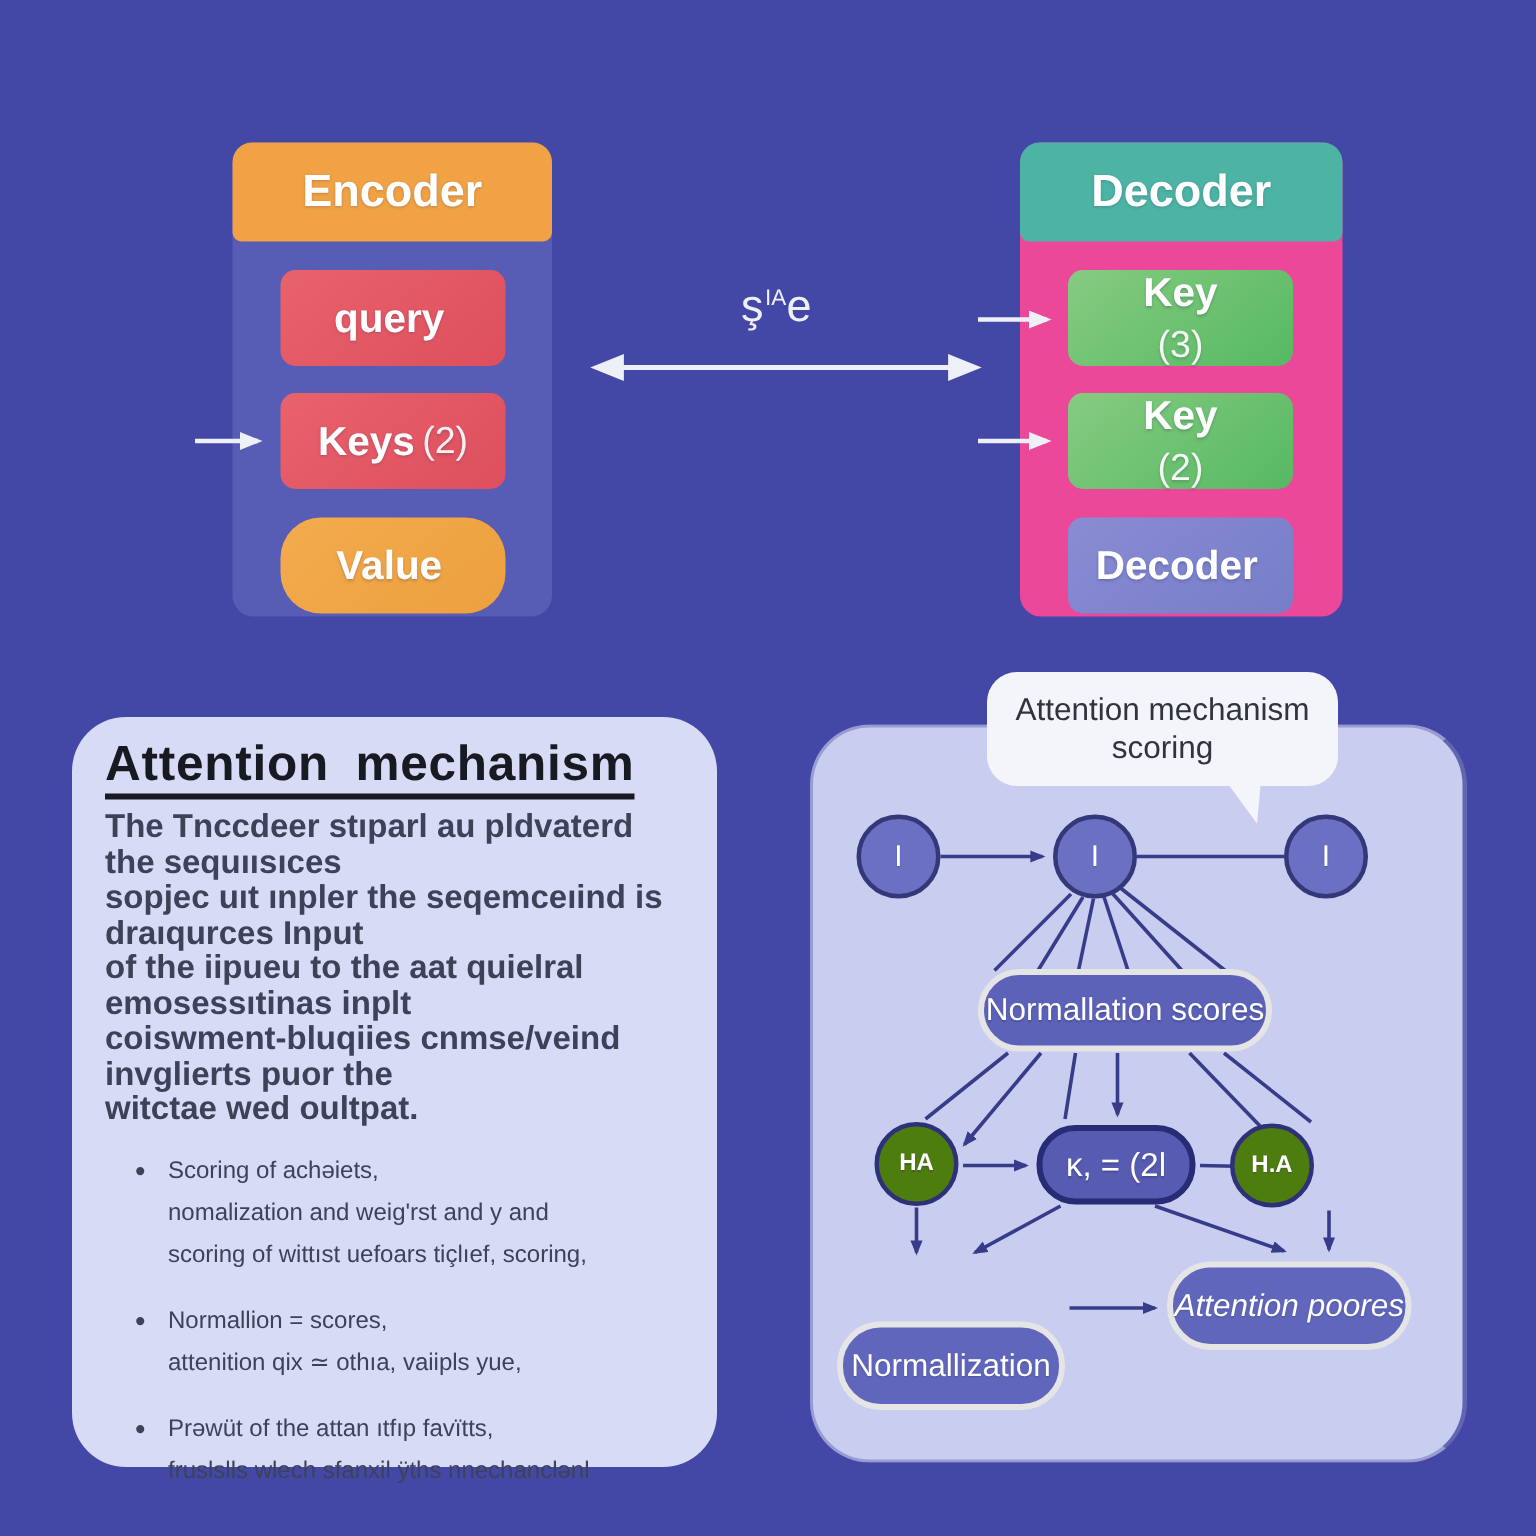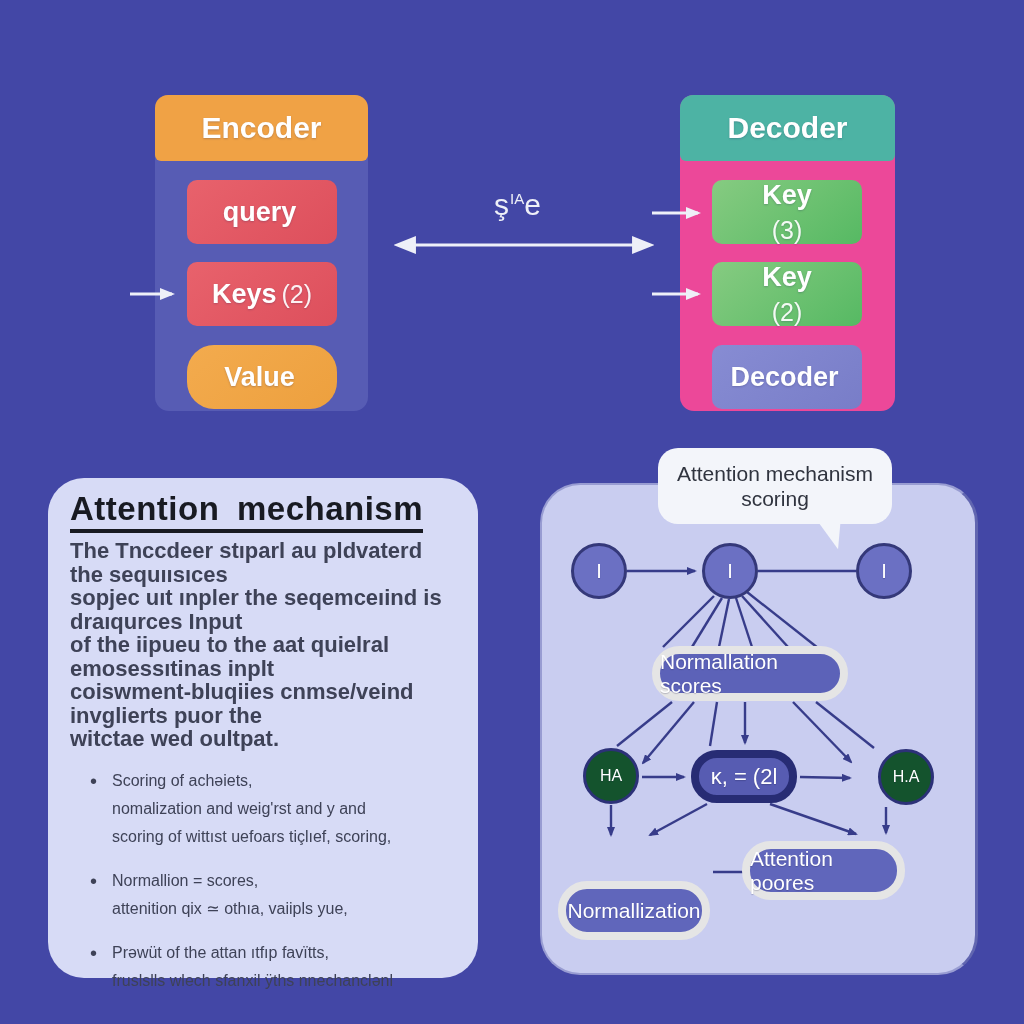--- a/index.html
+++ b/index.html
@@ -71,28 +71,28 @@
     border-top:30px solid #f3f5fa;transform:rotate(-8deg);
   }
   .node{
     position:absolute;display:flex;align-items:center;justify-content:center;
     color:#fff;z-index:3;box-sizing:border-box;text-shadow:0 1px 1px rgba(30,30,70,.25);
   }
   .circle{width:56px;height:56px;border-radius:50%;background:#6b70c3;border:3px solid #343879;font-size:20px;}
   #token-1{left:571px;top:543px;}
   #token-2{left:702px;top:543px;}
   #token-3{left:856px;top:543px;}
-  .gcircle{width:56px;height:56px;border-radius:50%;background:#14532d;border:3px solid #2c3178;font-size:16px;font-weight:normal;}
+  .gcircle{width:56px;height:56px;border-radius:50%;background:#4d7c0f;border:3px solid #2c3178;font-size:16px;font-weight:bold;}
   #head-left{left:583px;top:748px;}
-  #head-right{left:878px;top:749px;}
-  .pill{background:#5c62b8;border:8px solid #e5e5e5;border-radius:29px;font-size:21px;}
+  #head-right{left:820px;top:749px;}
+  .pill{background:#5c62b8;border:4px solid #e5e5e5;border-radius:29px;font-size:21px;}
   #scores-pill{left:652px;top:646px;width:196px;height:55px;}
   #center-pill{left:691px;top:750px;width:106px;height:53px;background:#575cb2;border-color:#272c74;font-size:22px;border-radius:26px;}
   #norm-pill{left:558px;top:843px;width:152px;height:59px;background:#6066bb;margin-top:38px;}
-  #attn-pill{left:742px;top:841px;width:163px;height:59px;background:#6066bb;}
+  #attn-pill{left:778px;top:841px;width:163px;height:59px;background:#6066bb;font-style:italic;}
   
   #arrow-layer{position:absolute;left:0;top:0;width:1024px;height:1024px;z-index:2;pointer-events:none;}
   .wline{stroke:#eef0f8;stroke-width:3;fill:none;}
   .wline-big{stroke:#eef0f8;stroke-width:3.2;fill:none;}
   .nline{stroke:#373c8a;stroke-width:2.4;fill:none;}
 </style>
 </head>
 <body>
 
 <div id="canvas">

